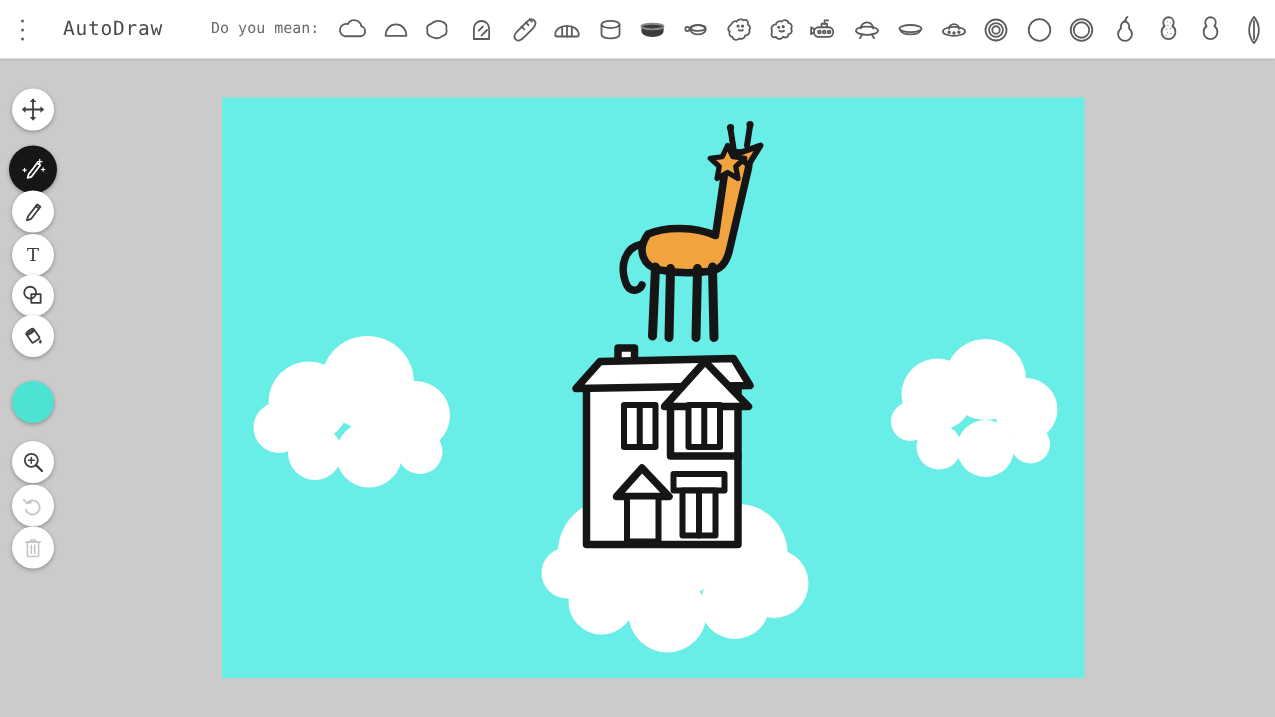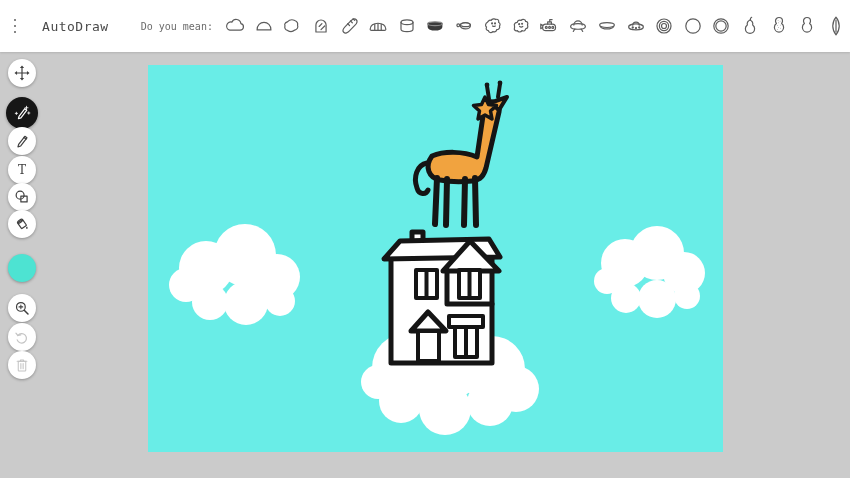--- a/index.html
+++ b/index.html
@@ -1,20 +1,20 @@
 <!DOCTYPE html>
 <html style="--topbar-bg: #FFFFFF; --app-bg: #CBCBCB; --canvas: #69EDE7; --outline: #151515; --giraffe: #F1A33F; --cloud: #FFFFFF; --swatch: #4DE3D2; --icon: #3F3F3F; --icon-disabled: #C4C4C4; --suggestion-icon: #5C5C5C;"><head>
 <meta charset="utf-8">
 <style>
   * { margin:0; padding:0; box-sizing:border-box; }
   html,body { width:850px; height:478px; overflow:hidden; font-family:"DejaVu Sans Mono", monospace; }
   body { position:relative; background:var(--app-bg,#cbcbcb); }
 
   
-  .topbar { position:absolute; top:0; left:0; width:850px; height:52px;
+  .topbar { position:absolute; top:0; left:0; width:850px; height:39px;
             background:var(--topbar-bg,#fff); z-index:5; display:flex; align-items:center;
             box-shadow:0 1px 2px rgba(0,0,0,.12); }
   .hamburger { width:16px; height:14px; margin-left:14px; display:flex; flex-direction:column;
                justify-content:space-between; cursor:pointer; }
   .hamburger span { display:block; height:2px; background:#5f5f5f; border-radius:1px; }
   .app-title { margin-left:26px; font-size:13px; letter-spacing:.5px; color:#4a4a4a; }
   .prompt { margin-left:32px; font-size:10px; color:#6b6b6b; white-space:nowrap; }
   .suggestions { display:flex; align-items:center; margin-left:8px; }
   .sug { width:28.6px; height:36px; display:flex; align-items:center; justify-content:center; cursor:pointer; }
   .sug svg { width:24px; height:24px; stroke:var(--suggestion-icon,#5c5c5c); fill:none;

